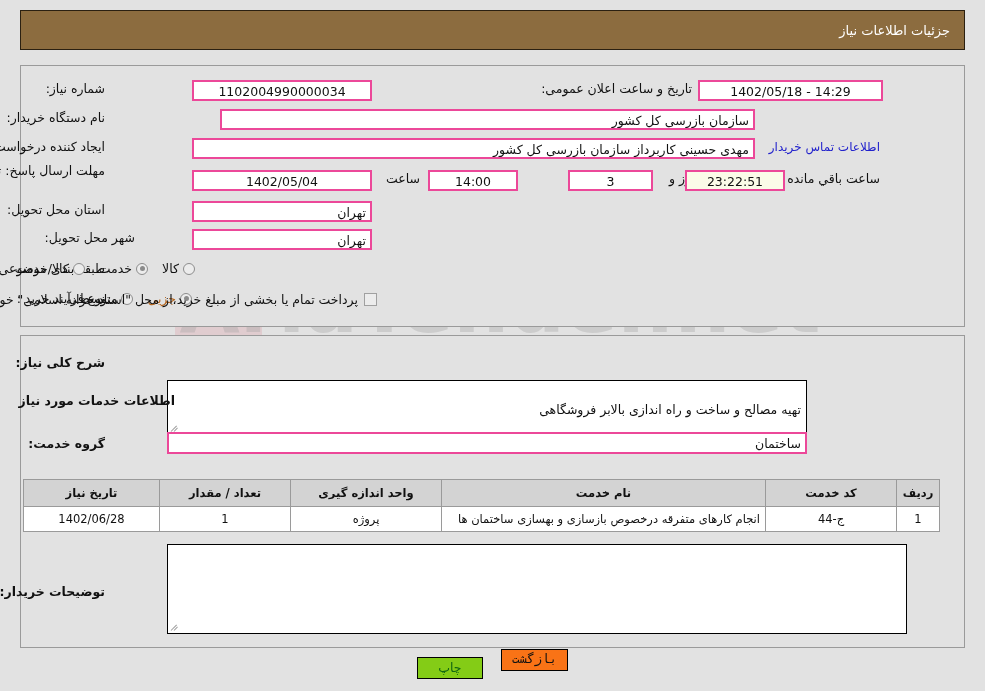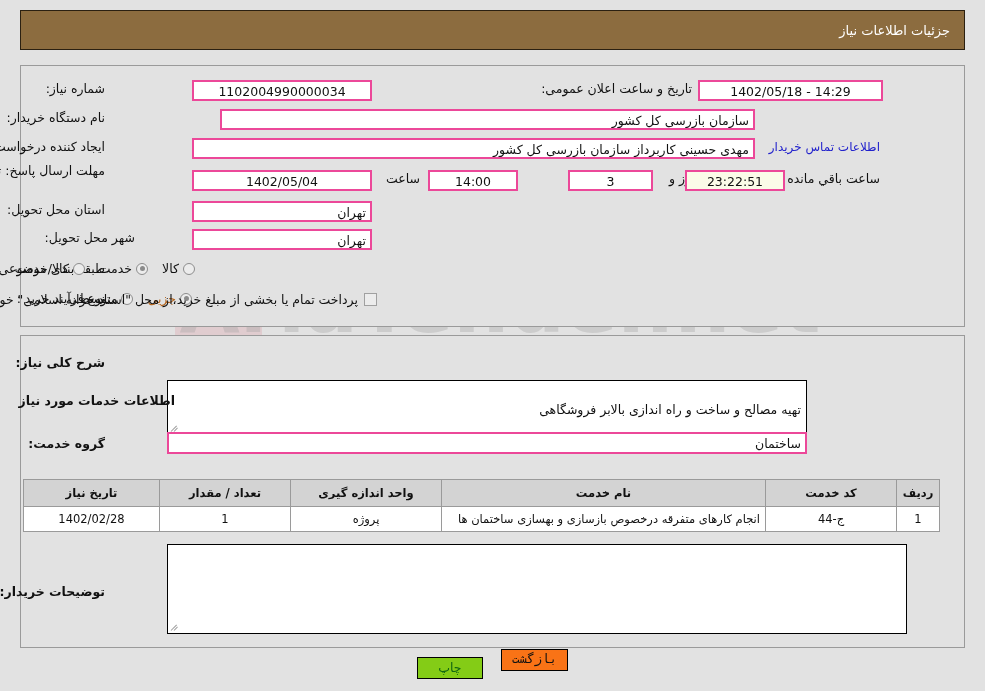--- a/index.html
+++ b/index.html
@@ -346,21 +346,21 @@
       <th style="width:125px;">تاریخ نیاز</th>
     </tr>
   </thead>
   <tbody>
     <tr>
       <td>1</td>
       <td>ج-44</td>
       <td class="name">انجام کارهای متفرقه درخصوص بازسازی و بهسازی ساختمان ها</td>
       <td>پروژه</td>
       <td>1</td>
-      <td>1402/02/28</td>
+      <td>1402/06/28</td>
     </tr>
   </tbody>
 </table>
 
 <div class="row" style="top:584px; right:880px; z-index:3;">
   <span class="lbl bold">توضیحات خریدار:</span>
 </div>
 <div class="ta" style="position:absolute; top:544px; right:78px; width:740px; height:90px; z-index:3;">
   <span class="grip"><span></span><span></span></span>
 </div>

